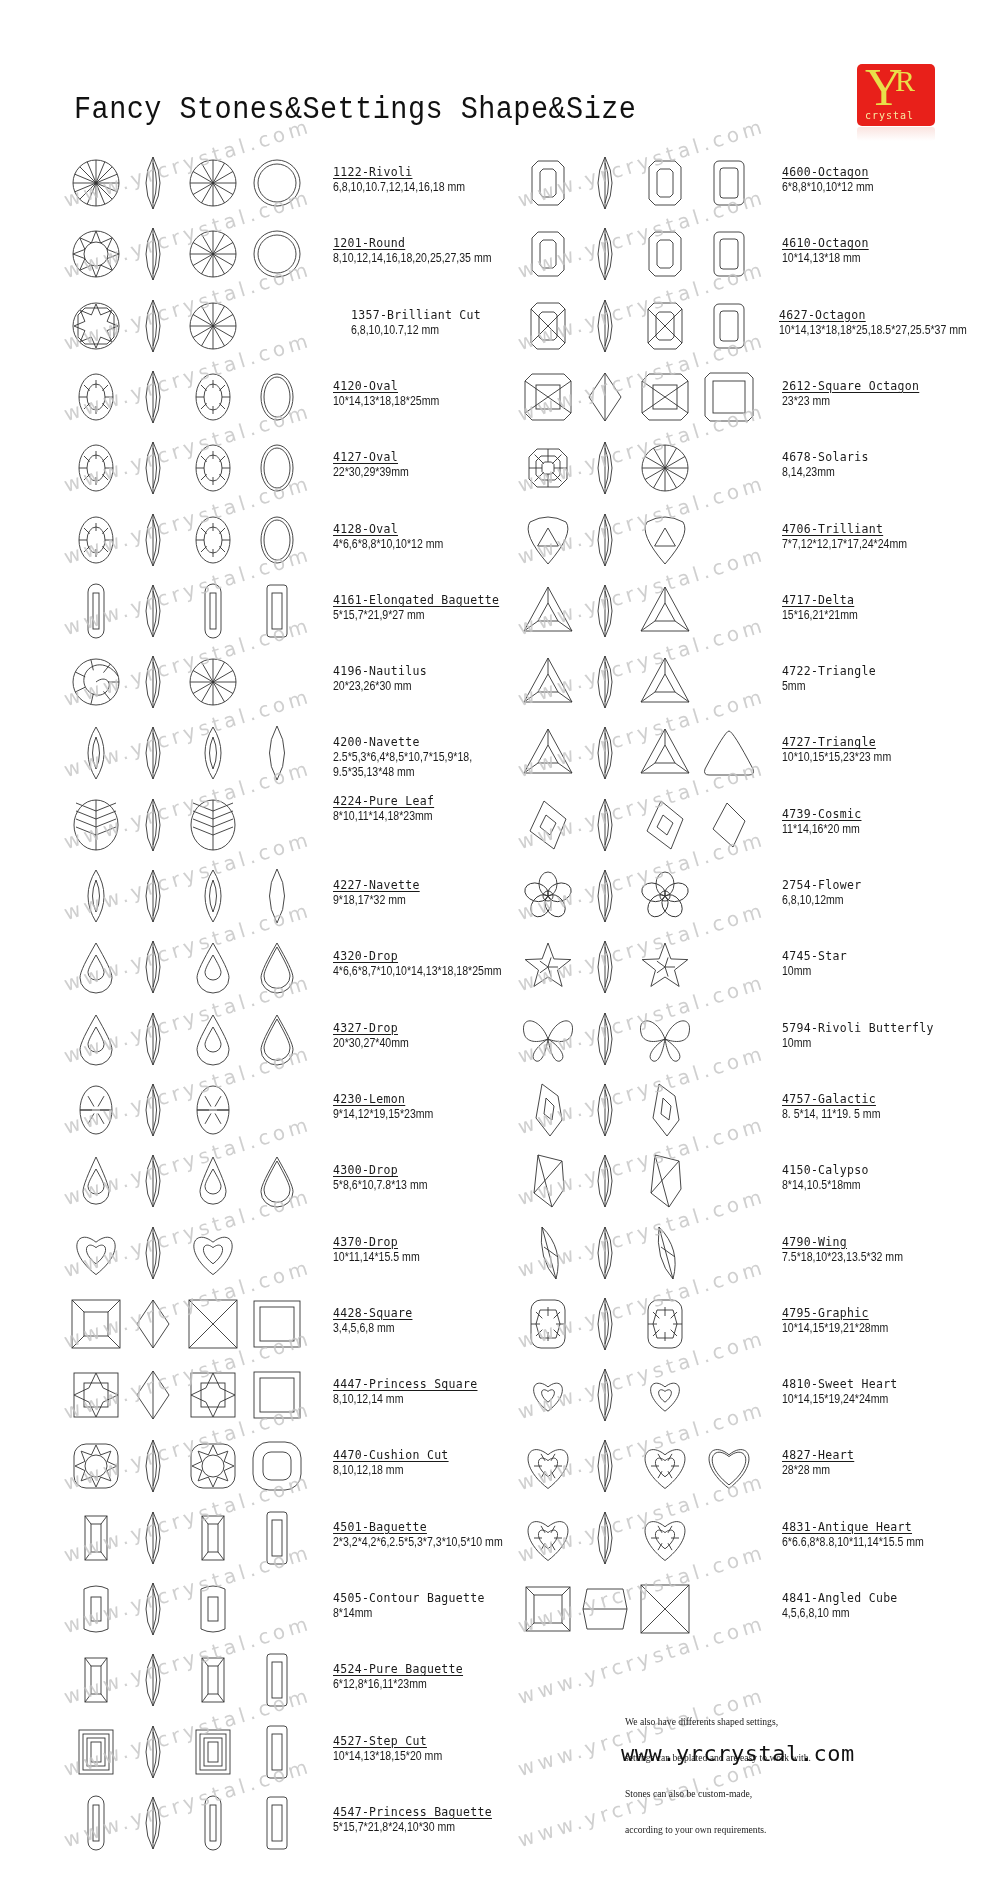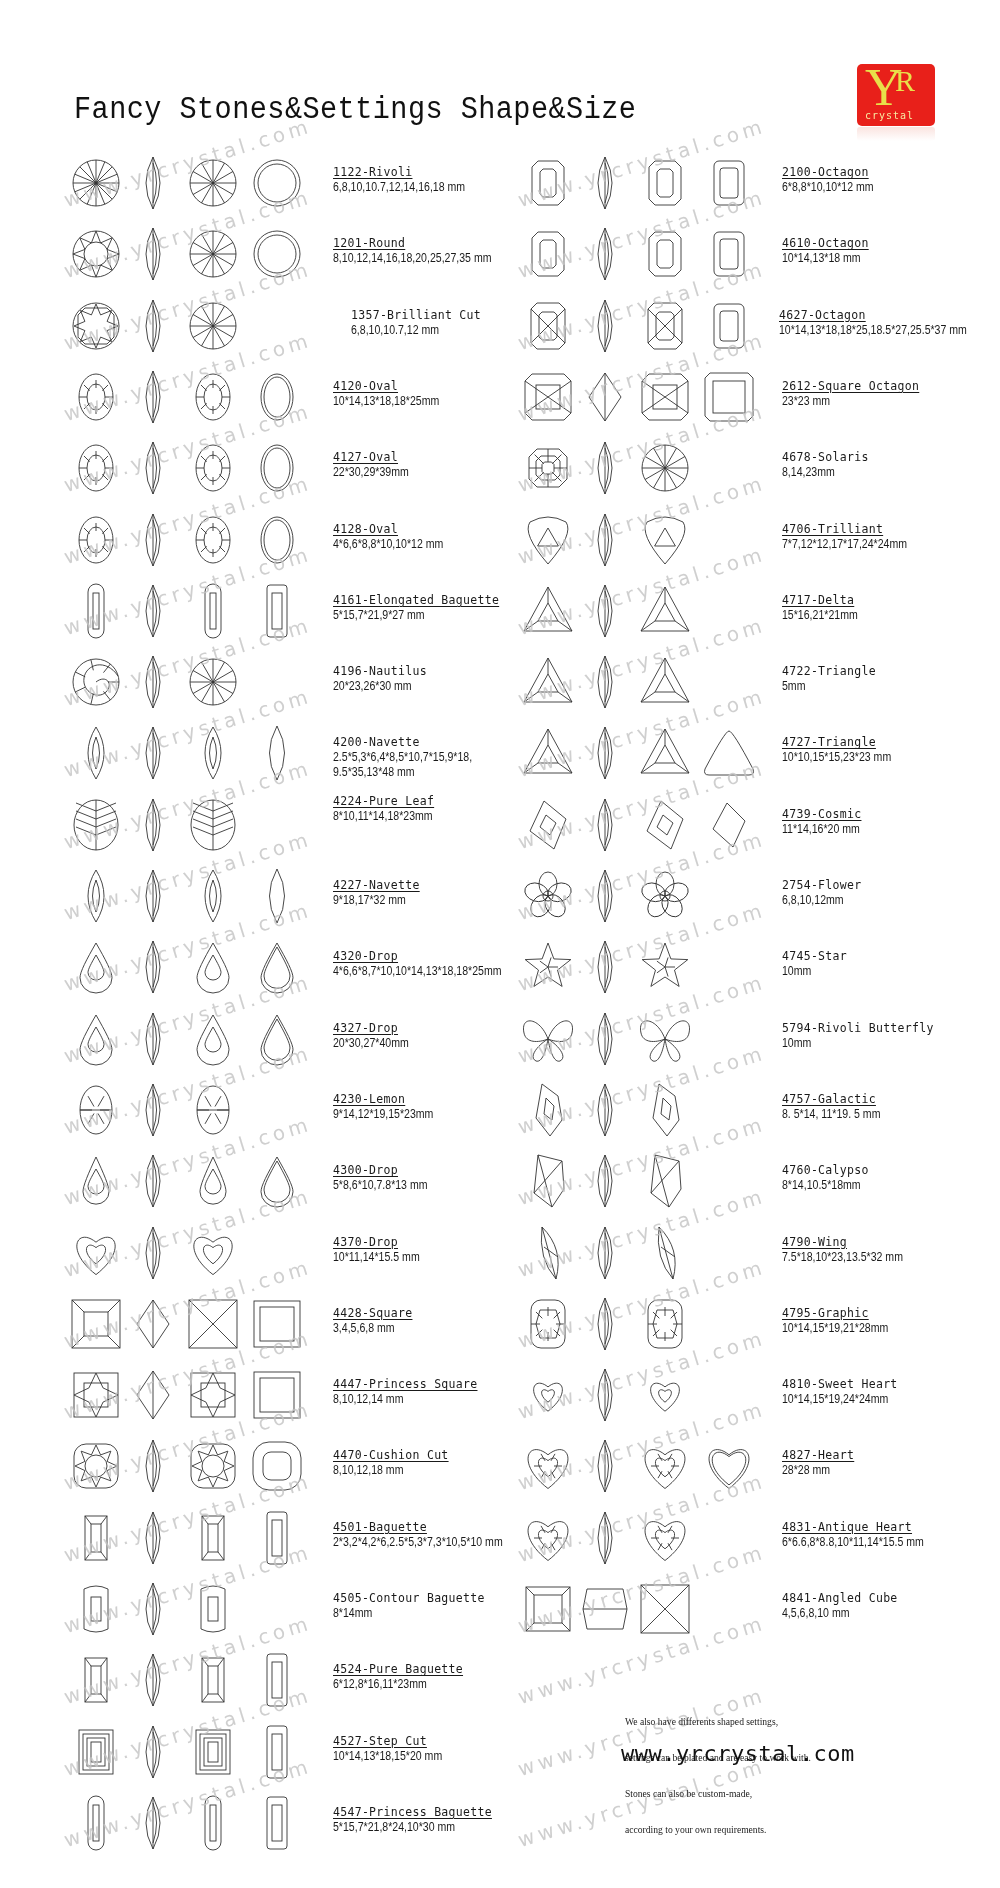--- a/index.html
+++ b/index.html
@@ -810,21 +810,21 @@
         <polygon points="-10,-22 10,-22 16,-16 16,16 10,22 -10,22 -16,16 -16,-16"></polygon>
         <polygon points="-5,-14 5,-14 8,-11 8,11 5,14 -5,14 -8,11 -8,-11"></polygon>
       </svg>
       <svg class="st" style="left:699px;top:153px" width="60" height="60" viewBox="-30 -30 60 60">
         <g class="thick">
           <rect x="-15" y="-22" width="30" height="44" rx="5"></rect>
         </g>
         <rect x="-9" y="-15" width="18" height="30" rx="3"></rect>
       </svg>
       <div class="label" style="left:746px;top:165px">
-      <span class="name ul">2100-Octagon</span>
+      <span class="name ul">4600-Octagon</span>
       <span class="sizes">6*8,8*10,10*12 mm</span>
 
     </div>
     </div>
     <div class="row" style="left: 0px; top: 0px;">
       <svg class="st" style="left:518px;top:224.3px" width="60" height="60" viewBox="-30 -30 60 60">
         <polygon points="-10,-22 10,-22 16,-16 16,16 10,22 -10,22 -16,16 -16,-16"></polygon>
         <polygon points="-5,-14 5,-14 8,-11 8,11 5,14 -5,14 -8,11 -8,-11"></polygon>
       </svg>
       <svg class="st" style="left:575px;top:224.3px" width="60" height="60" viewBox="-30 -30 60 60">
@@ -1179,21 +1179,21 @@
         <path d="M0,-26 Q14,0 0,26 Q-14,0 0,-26Z"></path>
         <line x1="0" y1="-26" x2="0" y2="26"></line>
         <path d="M0,-20 Q7,0 0,20"></path>
       </svg>
       <svg class="st" style="left:635px;top:1151.1999999999998px" width="60" height="60" viewBox="-30 -30 60 60">
         <polygon points="-10,-26 14,-20 16,8 4,26 -14,12"></polygon>
         <line x1="-10" y1="-26" x2="4" y2="26"></line>
         <line x1="14" y1="-20" x2="-14" y2="12"></line>
       </svg>
       <div class="label" style="left:746px;top:1163.1999999999998px">
-      <span class="name">4760-Calypso</span>
+      <span class="name">4150-Calypso</span>
       <span class="sizes">8*14,10.5*18mm</span>
 
     </div>
     </div>
     <div class="row" style="left: 0px; top: 0px;">
       <svg class="st" style="left:518px;top:1222.5px" width="60" height="60" viewBox="-30 -30 60 60">
         <path d="M-6,-26 Q16,-4 8,26 Q-10,6 -6,-26Z"></path>
         <line x1="-6" y1="-26" x2="8" y2="26"></line>
         <line x1="-4" y1="-6" x2="10" y2="4"></line>
       </svg>

